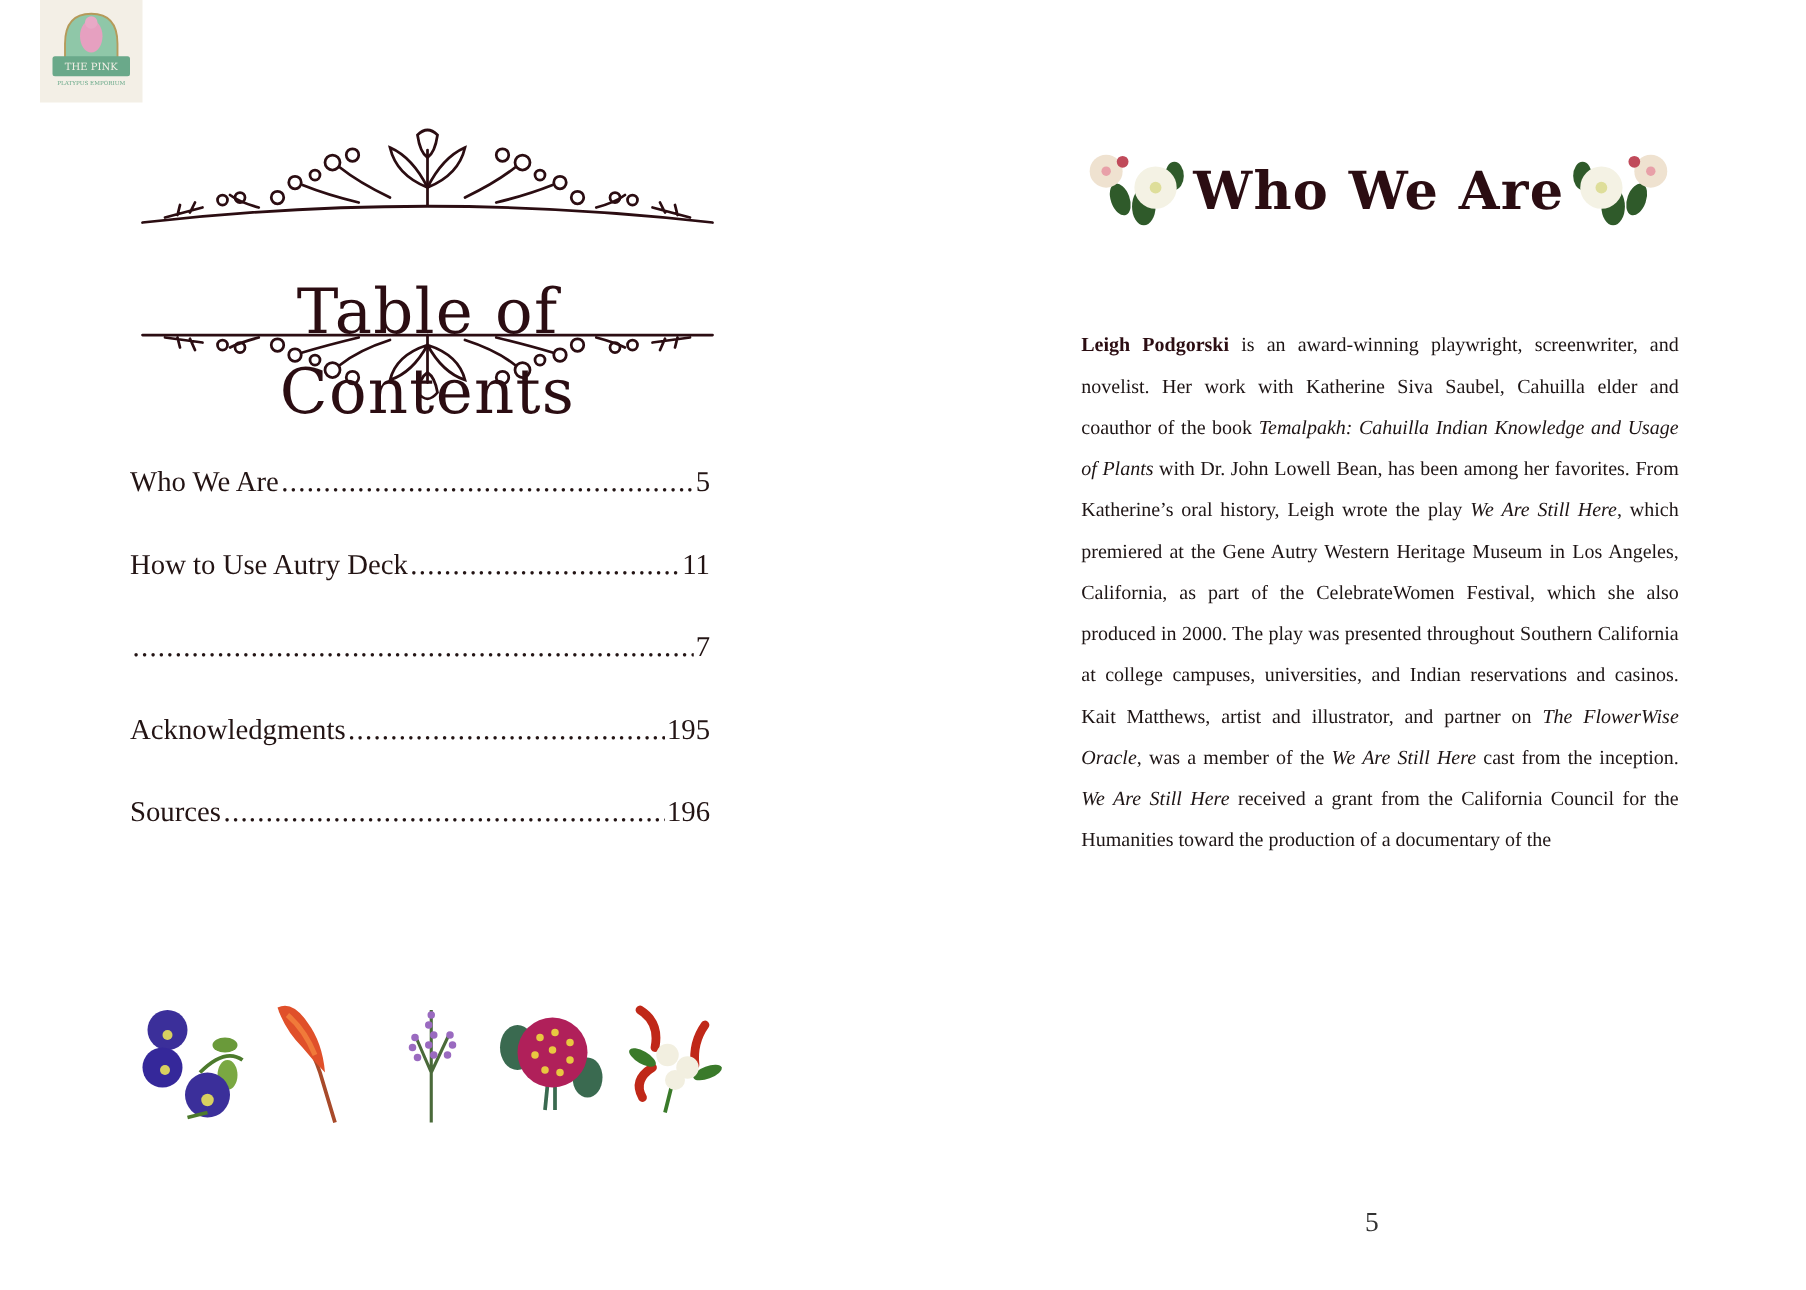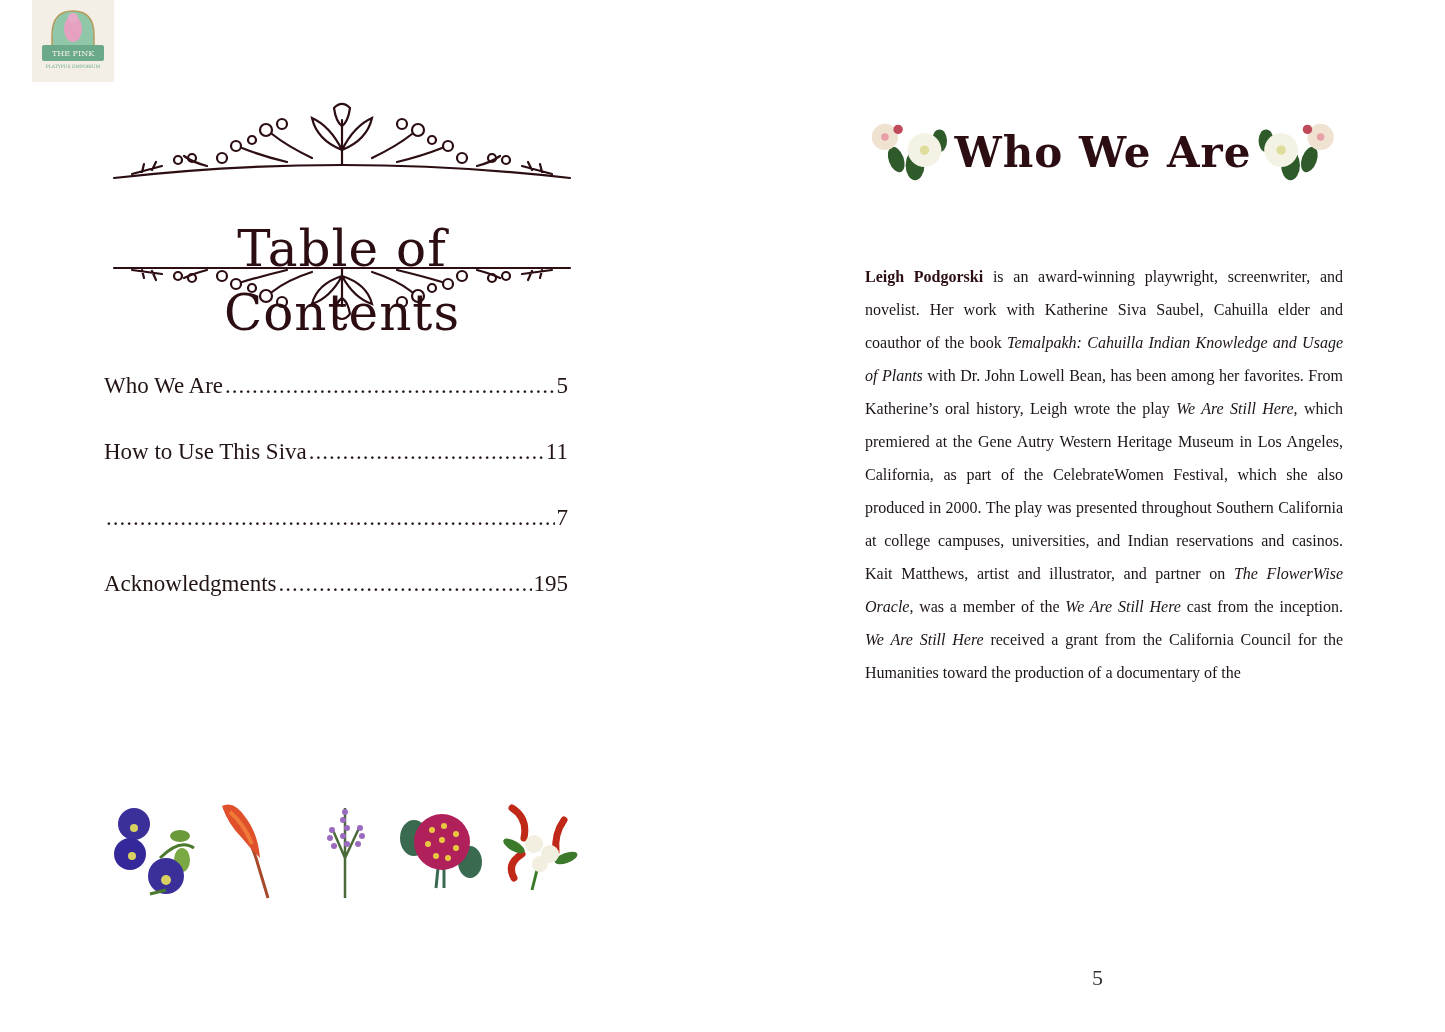--- a/index.html
+++ b/index.html
@@ -131,32 +131,37 @@
     </g>
   </svg>
 
   <nav class="toc-list">
     <div class="toc-row">
       <span class="label">Who We Are</span>
       <span class="dots"></span>
       <span class="page">5</span>
     </div>
     <div class="toc-row">
-      <span class="label">How to Use This Siva</span>
+      <span class="label">How to Use Autry Deck</span>
       <span class="dots"></span>
       <span class="page">11</span>
     </div>
     <div class="toc-row">
       <span class="dots"></span>
       <span class="page">7</span>
     </div>
     <div class="toc-row">
       <span class="label">Acknowledgments</span>
       <span class="dots"></span>
       <span class="page">195</span>
+    </div>
+    <div class="toc-row">
+      <span class="label">Sources</span>
+      <span class="dots"></span>
+      <span class="page">196</span>
     </div>
   </nav>
 
   <div class="flowers">
     <svg class="flower" viewBox="0 0 86 104">
       <path d="M50 60 Q70 40 84 50" stroke="#4c7a2c" stroke-width="3" fill="none"></path>
       <ellipse cx="70" cy="38" rx="10" ry="6" fill="#6a9a3a"></ellipse>
       <ellipse cx="72" cy="62" rx="8" ry="12" fill="#7aa842"></ellipse>
       <circle cx="24" cy="26" r="16" fill="#3b2f9a"></circle>
         <circle cx="24" cy="30" r="4" fill="#d8d060"></circle>

